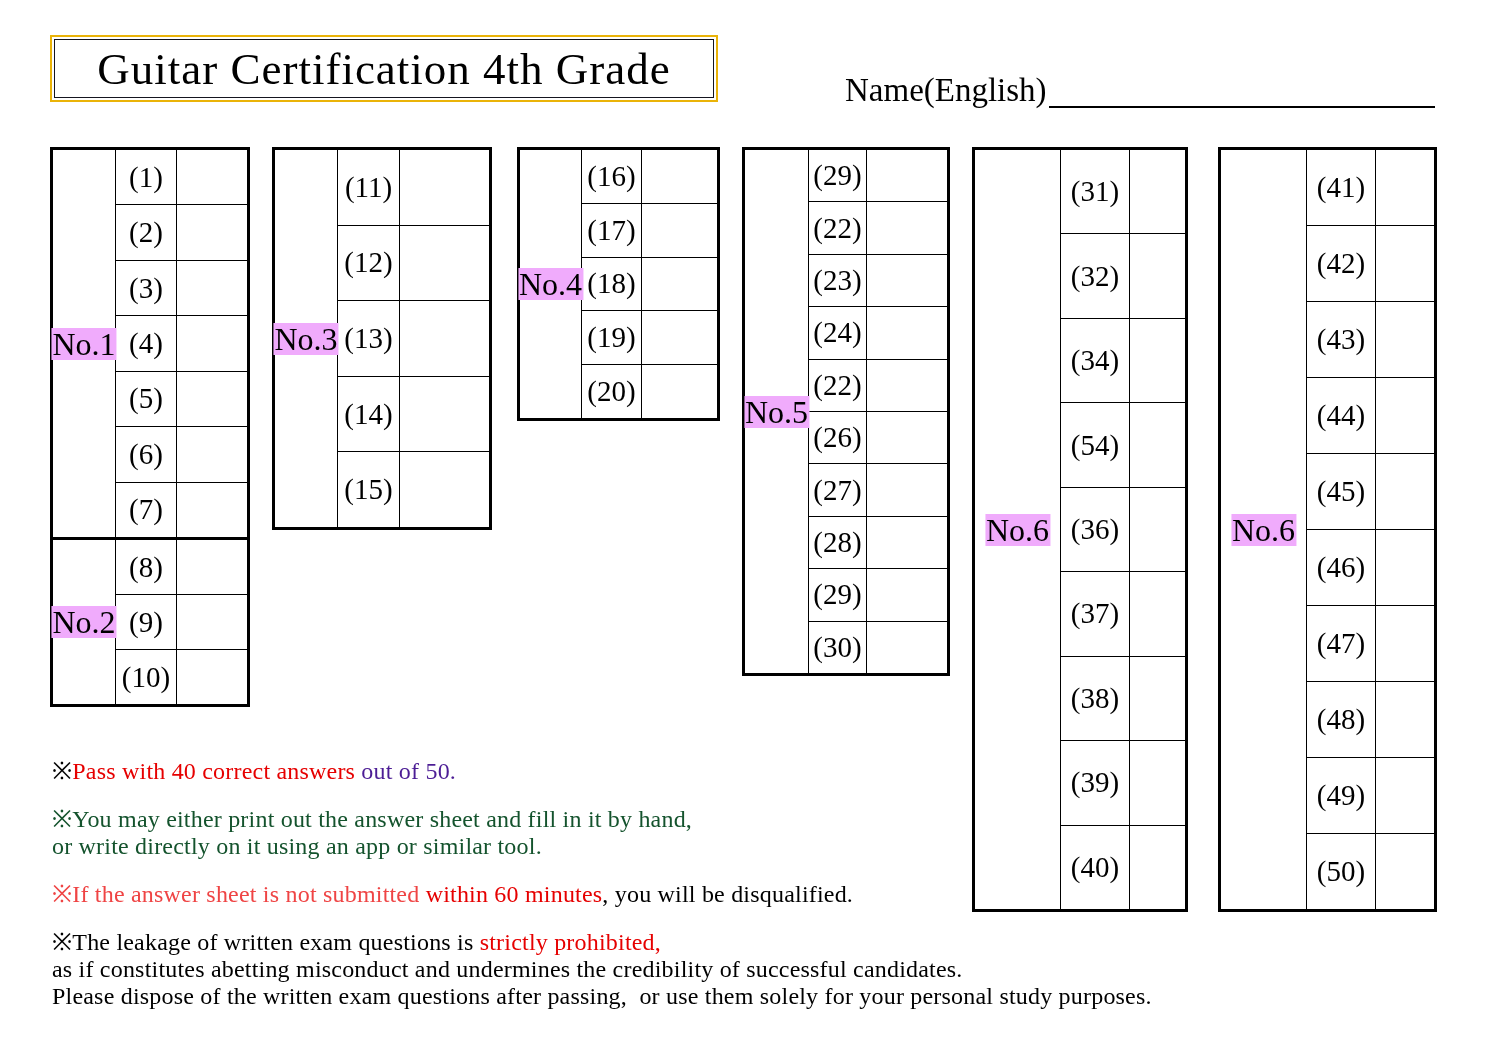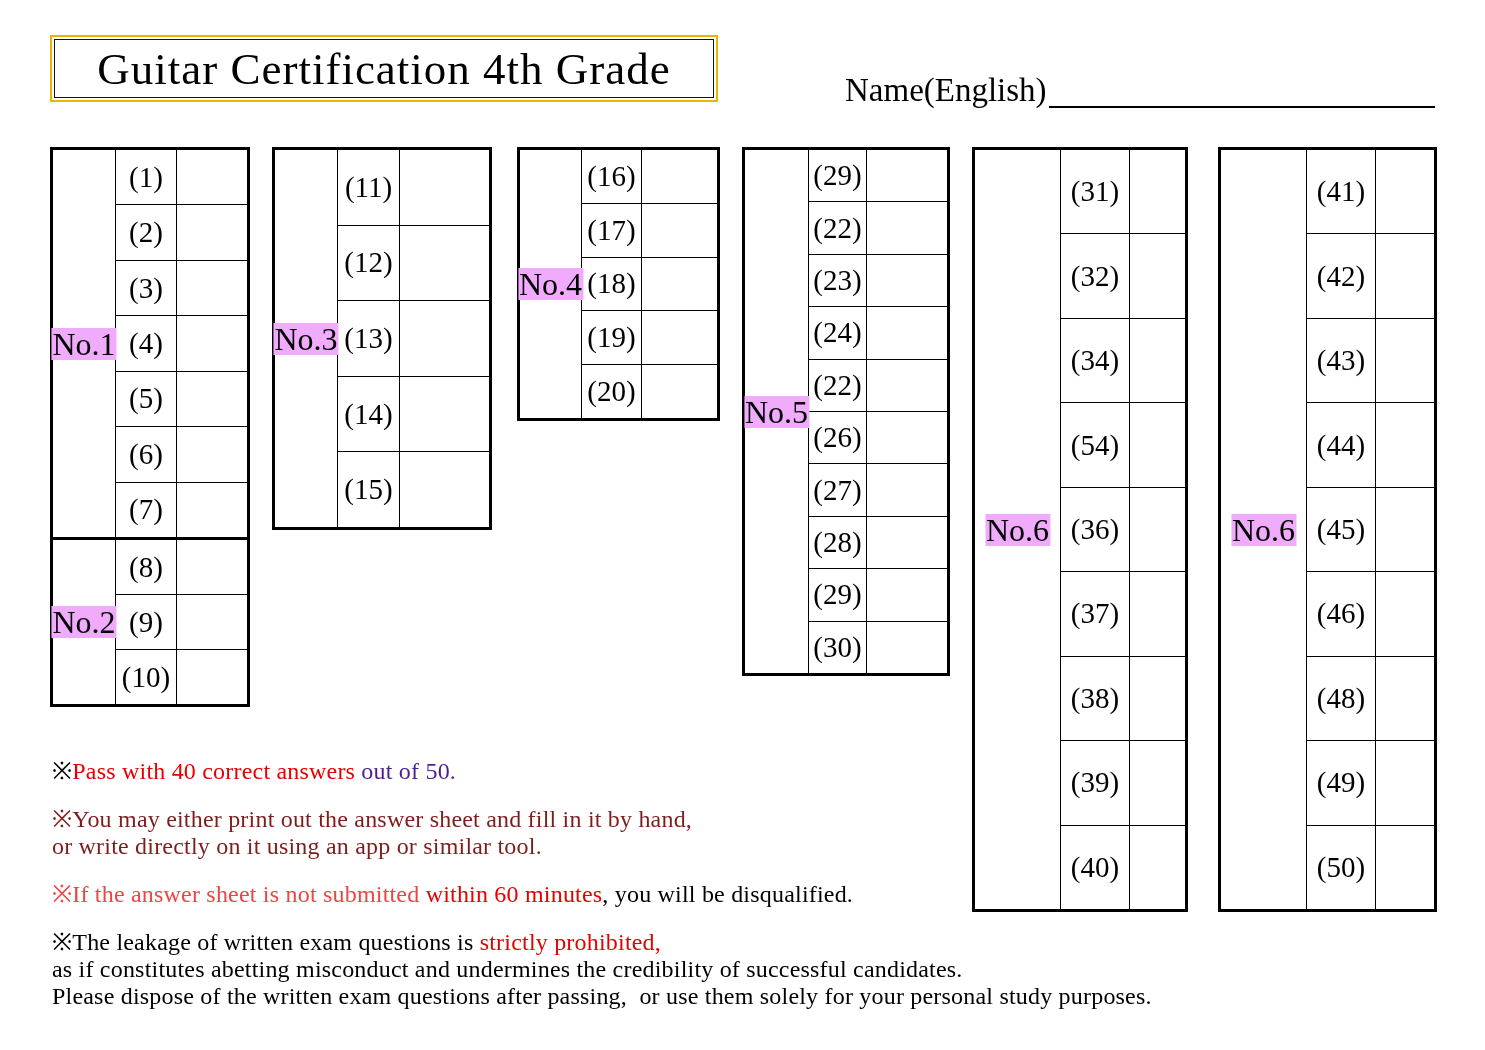--- a/index.html
+++ b/index.html
@@ -300,37 +300,41 @@
         </div>
         <div class="row">
           <div class="q">(45)</div>
           <div class="a"></div>
         </div>
         <div class="row">
           <div class="q">(46)</div>
           <div class="a"></div>
         </div>
         <div class="row">
+          <div class="q">(47)</div>
+          <div class="a"></div>
+        </div>
+        <div class="row">
           <div class="q">(48)</div>
           <div class="a"></div>
         </div>
         <div class="row">
           <div class="q">(49)</div>
           <div class="a"></div>
         </div>
         <div class="row">
           <div class="q">(50)</div>
           <div class="a"></div>
         </div>
       </div>
   </div>
 
   <div class="notes" id="notes">
       <p class="note"><span style="color: rgb(0, 0, 0);">※</span><span style="color: rgb(230, 0, 0);">Pass with 40 correct answers</span><span style="color: #4c1d95;"> out of 50.</span></p>
-      <p class="note"><span style="color: #7f1d1d; margin-top: 36px;">※You may either print out the answer sheet and fill in it by hand,
+      <p class="note"><span style="color: #14532d; margin-top: 36px;">※You may either print out the answer sheet and fill in it by hand,
 or write directly on it using an app or similar tool.</span></p>
       <p class="note"><span style="color: #ef4444;">※If the answer sheet is not submitted </span><span style="color: rgb(230, 0, 0);">within 60 minutes</span><span style="color: rgb(0, 0, 0);">, you will be disqualified.</span></p>
       <p class="note"><span style="color: rgb(0, 0, 0);">※The leakage of written exam questions is </span><span style="color: rgb(230, 0, 0);">strictly prohibited,</span><span style="color: rgb(0, 0, 0);">
 as if constitutes abetting misconduct and undermines the credibility of successful candidates.
 Please dispose of the written exam questions after passing,  or use them solely for your personal study purposes.</span></p>
     </div>
 
 </div>
 
 </body></html>

